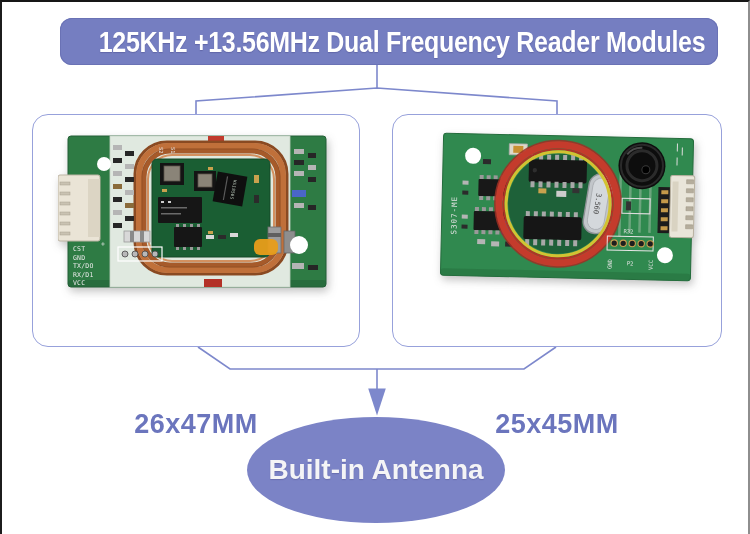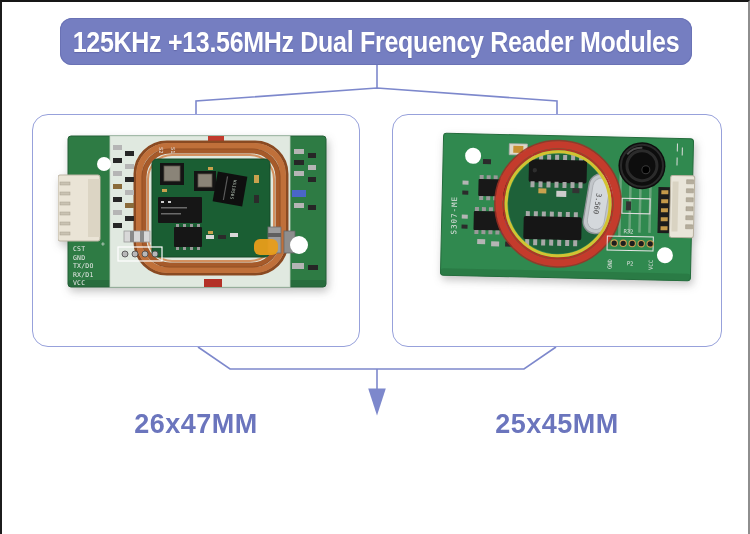--- a/index.html
+++ b/index.html
@@ -7,20 +7,21 @@
     position:relative;width:750px;height:534px;background:#ffffff;overflow:hidden;
     box-sizing:border-box;
     border-left:2px solid #1c1c1c;border-top:2px solid #161616;border-right:2px solid #8e8e8e;
     font-family:"Liberation Sans",sans-serif;
   }
   .banner{
     position:absolute;left:58px;top:16px;width:632px;height:47px;
     background:#757EC1;border-radius:12px;
     display:flex;align-items:center;justify-content:center;
     box-shadow:inset 0 0 0 1px #6a72b5;
+    padding-left:26px;
   }
   .banner-text{
     color:#ffffff;font-weight:bold;font-size:25px;letter-spacing:-0.3px;white-space:nowrap;
     transform:scaleY(1.18);display:inline-block;
     text-shadow:0 1px 1px rgba(60,60,120,0.35);
   }
   .module-box{
     position:absolute;top:112px;height:233px;background:#ffffff;
     border:1.5px solid #97A1DB;border-radius:16px;box-sizing:border-box;
   }
@@ -348,14 +349,17 @@
           <line x1="238" y1="24" x2="238" y2="32"></line>
       </g>
 
       <text class="silk-rot" transform="rotate(-90 19 106)" x="19" y="106">S307-ME</text>
 
       <circle cx="34" cy="27" r="8" fill="#ffffff"></circle>
       <circle cx="228" cy="122" r="8" fill="#ffffff"></circle>
     </g>
   </svg>
 
+  <div class="footer-ellipse">
+    <span class="footer-text">Built-in Antenna</span>
+  </div>
 
 </div>
 
 </body></html>

